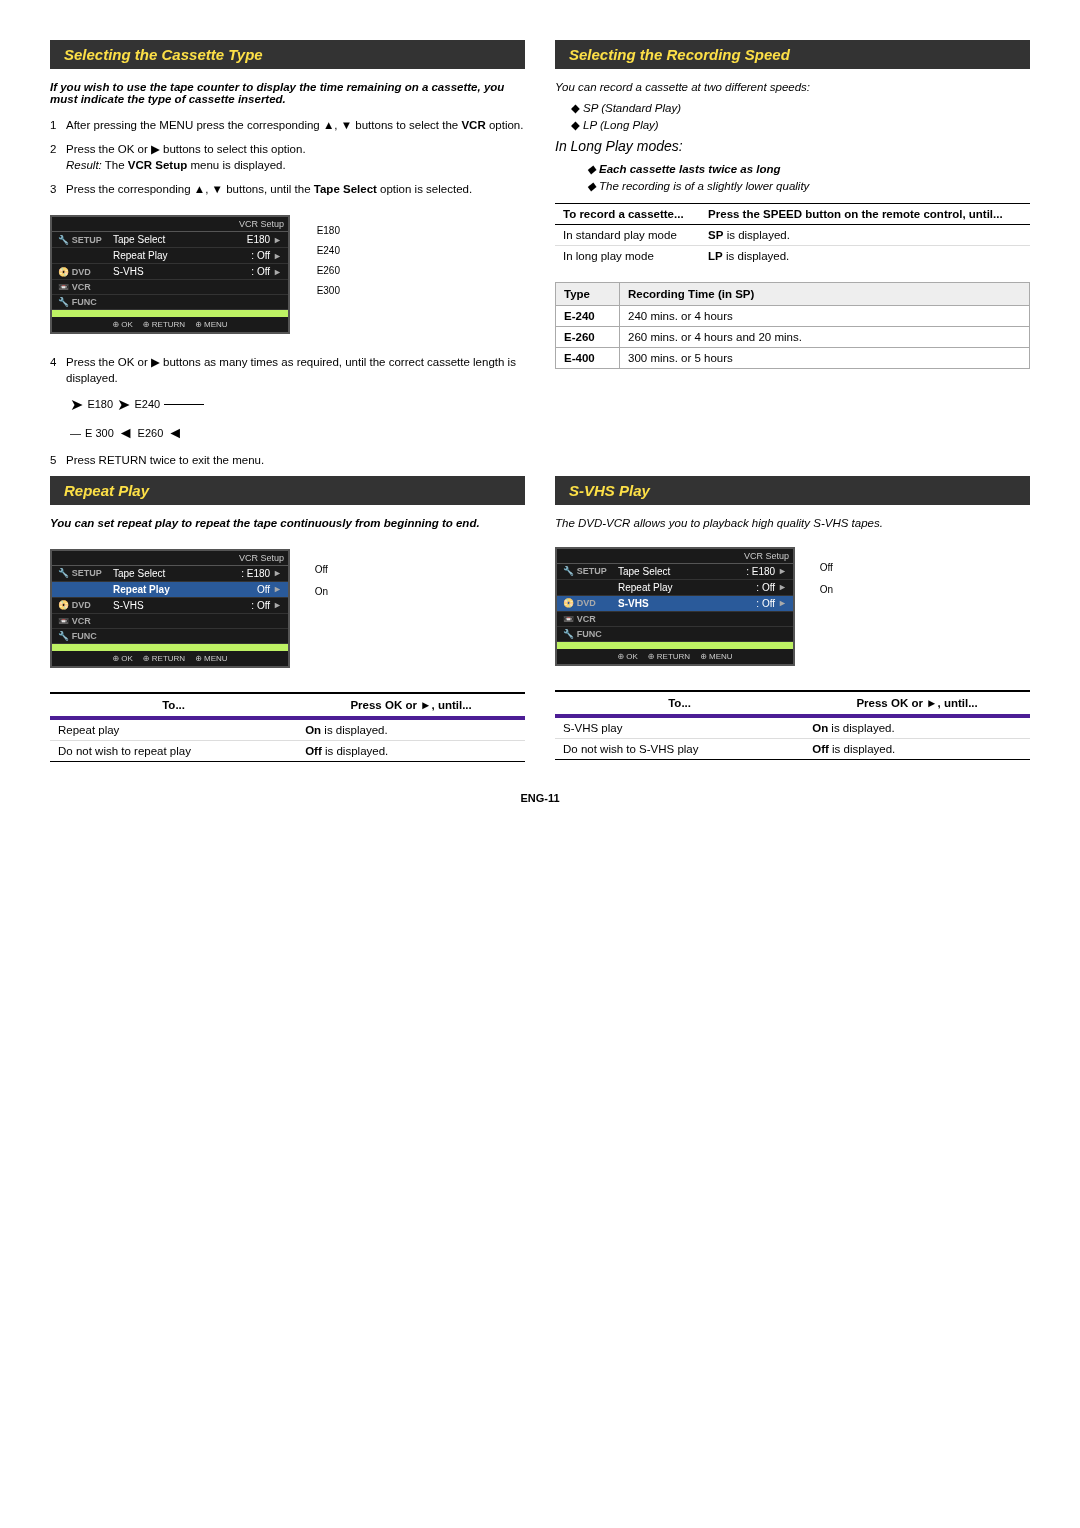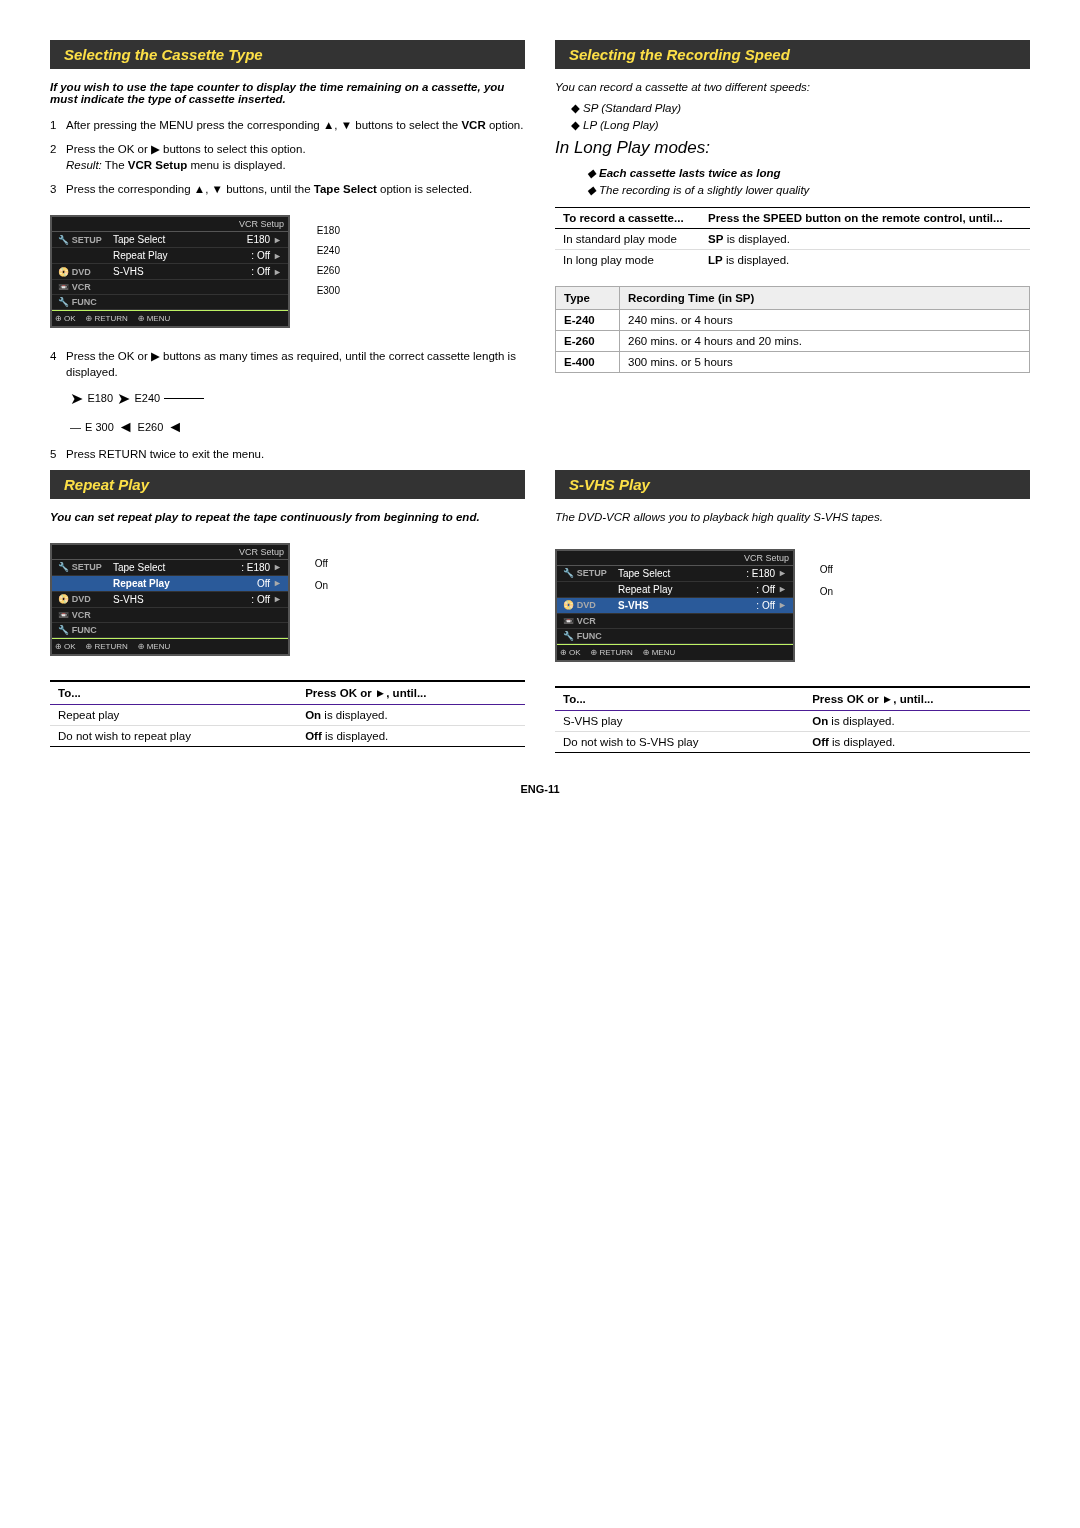--- a/index.html
+++ b/index.html
@@ -86,45 +86,45 @@
       flex: 1;
       font-size: 10px;
     }
     .menu-label-right {
       font-size: 10px;
       color: #fff;
     }
     .menu-arrow { font-size: 9px; color: #aaa; margin-left: 3px; }
     .menu-bottom {
       display: flex;
-      justify-content: flex-start;
+      justify-content: center;
       gap: 10px;
       padding: 3px;
       font-size: 8px;
       color: #ccc;
-      border-top: 1px solid #bef264;
+      border-top: 7px solid #bef264;
     }
 
     
     .flow-diagram {
       display: flex;
       align-items: center;
       flex-wrap: wrap;
       margin: 10px 0;
       font-size: 11px;
       gap: 4px;
     }
 
     
     .speed-intro { font-style: italic; font-size: 11.5px; margin-bottom: 8px; }
     .bullet-list { list-style: none; margin: 6px 0 6px 16px; }
     .bullet-list li { margin-bottom: 3px; font-size: 11.5px; }
     .bullet-list li::before { content: "◆ "; }
     .bullet-list li em { font-style: italic; margin-top: 25px; }
-    .italic-sub { font-style: italic; font-size: 17px; margin: 6px 0 3px 0; }
+    .italic-sub { font-style: italic; font-size: 14px; margin: 6px 0 3px 0; }
     .sub-bullets { list-style: none; margin: 8px 0 6px 32px; }
     .sub-bullets li::before { content: "◆ "; }
     .sub-bullets li { font-style: italic; font-size: 11.5px; margin-bottom: 3px; }
 
     
     .speed-table {
       width: 100%;
       border-collapse: collapse;
       margin: 10px 0;
       font-size: 11.5px;
@@ -162,36 +162,36 @@
     .display-table tr:last-child td { border-bottom: none; }
 
     
     .to-press-table {
       width: 100%;
       border-collapse: collapse;
       font-size: 11.5px;
     }
     .to-press-table th {
       border-top: 2px solid #000;
-      border-bottom: 1px solid #4c1d95;
+      border-bottom: 4px solid #4c1d95;
       padding: 5px 8px;
-      text-align: left;
+      text-align: center;
       font-weight: bold;
     }
     .to-press-table td {
       padding: 4px 8px;
       border-bottom: 1px solid #ddd;
     }
     .to-press-table tr:last-child td { border-bottom: 1px solid #000; }
 
     
     .repeat-intro { font-style: italic; font-weight: bold; font-size: 11.5px; margin-bottom: 10px; }
 
     
-    .svhs-intro { font-style: italic; font-size: 11.5px; margin-bottom: 16px; }
+    .svhs-intro { font-style: italic; font-size: 11.5px; margin-bottom: 8px; }
 
     
     .page-number {
       text-align: center;
       margin-top: 30px;
       font-size: 11px;
       font-weight: bold;
     }
 
     .repeat-svhs-row {

